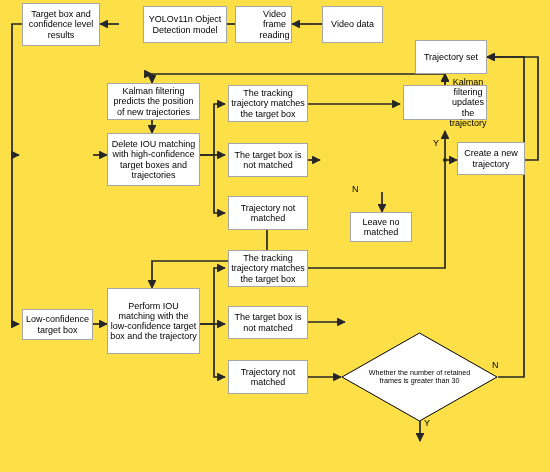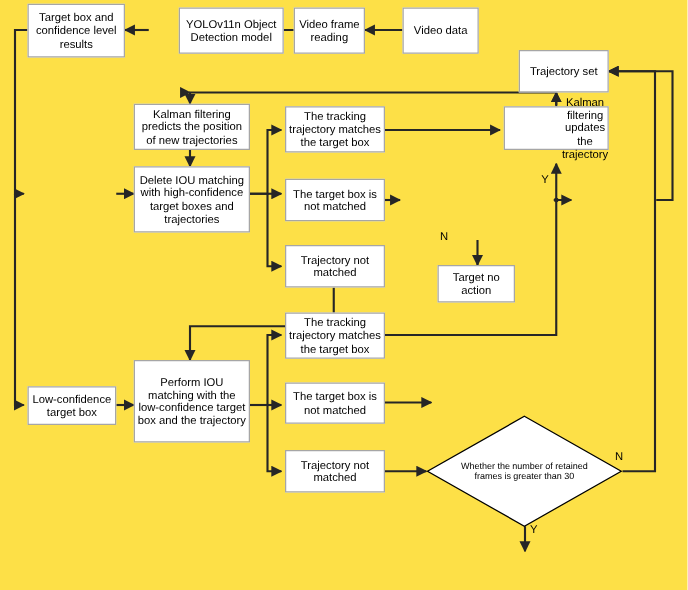--- a/index.html
+++ b/index.html
@@ -133,21 +133,21 @@
   </svg>
 
   <div class="node" style="left:22px; top:3px; width:78px; height:43px;">
     <span>Target box and confidence level results</span>
   </div>
 
   <div class="node" style="left:119px; top:6px; width:84px; height:37px;margin-left:24px;">
     <span>YOLOv11n Object Detection model</span>
   </div>
 
-  <div class="node" style="left:235px; top:6px; width:57px; height:37px;">
+  <div class="node" style="left:235px; top:6px; width:57px; height:37px;padding-left:24px;">
     <span>Video frame reading</span>
   </div>
 
   <div class="node" style="left:322px; top:6px; width:61px; height:37px;">
     <span>Video data</span>
   </div>
 
   <div class="node" style="left:107px; top:83px; width:93px; height:37px;">
     <span>Kalman filtering predicts the position of new trajectories</span>
   </div>
@@ -171,23 +171,26 @@
 
   <div class="node" style="left:228px; top:196px; width:80px; height:34px;">
     <span>Trajectory not matched</span>
   </div>
 
   <div class="node" style="left:403px; top:85px; width:84px; height:35px;padding-left:48px;">
     <span>Kalman filtering updates the trajectory</span>
   </div>
 
 
+  <div class="node" style="left:457px; top:142px; width:68px; height:33px;">
+    <span>Create a new trajectory</span>
+  </div>
 
   <div class="node" style="left:350px; top:212px; width:62px; height:30px;">
-    <span>Target no action</span>
+    <span>Leave no matched</span>
   </div>
 
   <div class="node" style="left:22px; top:309px; width:71px; height:31px;">
     <span>Low-confidence target box</span>
   </div>
 
   <div class="node" style="left:107px; top:288px; width:93px; height:66px;">
     <span>Perform IOU matching with the low-confidence target box and the trajectory</span>
   </div>
 

